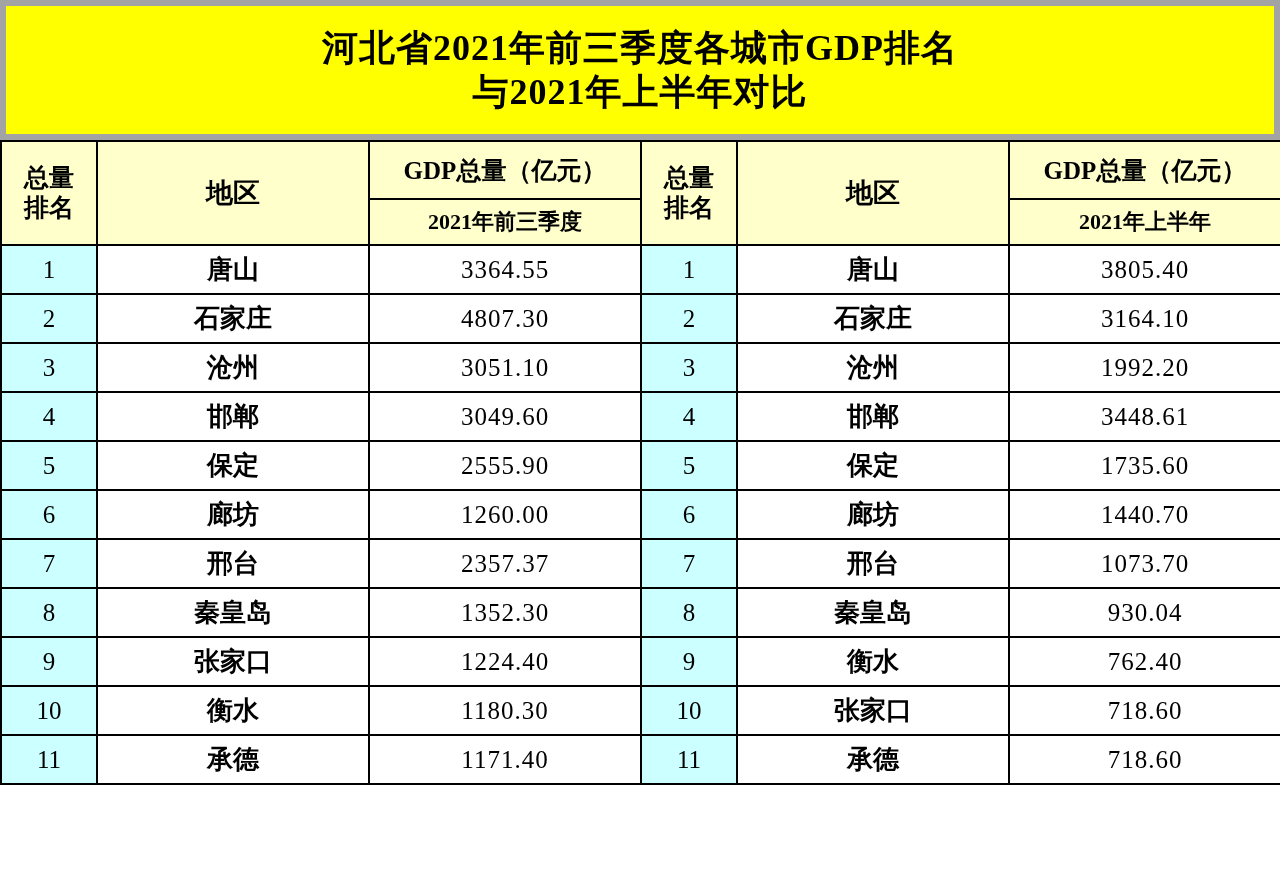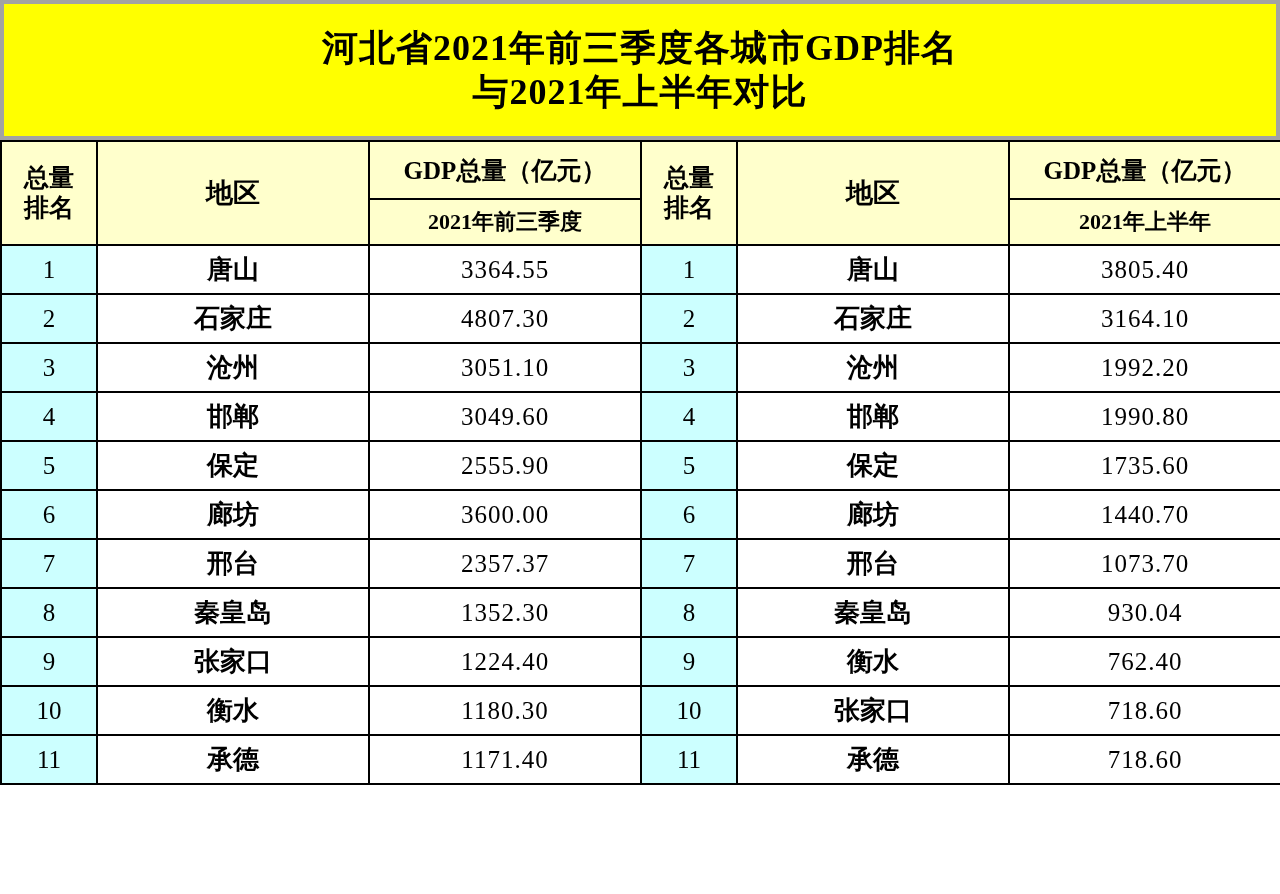--- a/index.html
+++ b/index.html
@@ -17,21 +17,21 @@
     width: 1280px;
     height: 894px;
     box-sizing: border-box;
     display: flex;
     flex-direction: column;
   }
 
   
   .title-bar {
     background: #ffff00;
-    border: 4px solid #a3a3a3;
+    border: 6px solid #a3a3a3;
     box-sizing: border-box;
     height: 140px;
     display: flex;
     align-items: center;
     justify-content: center;
     flex-direction: column;
     text-align: center;
   }
   .title-line {
     font-weight: bold;
@@ -201,34 +201,34 @@
           <td class="rank-cell">3</td>
           <td class="area-cell">沧州</td>
           <td class="val-cell">1992.20</td>
         </tr>
         <tr>
           <td class="rank-cell">4</td>
           <td class="area-cell">邯郸</td>
           <td class="val-cell">3049.60</td>
           <td class="rank-cell">4</td>
           <td class="area-cell">邯郸</td>
-          <td class="val-cell">1990.80</td>
+          <td class="val-cell">3448.61</td>
         </tr>
         <tr>
           <td class="rank-cell">5</td>
           <td class="area-cell">保定</td>
           <td class="val-cell">2555.90</td>
           <td class="rank-cell">5</td>
           <td class="area-cell">保定</td>
           <td class="val-cell">1735.60</td>
         </tr>
         <tr>
           <td class="rank-cell">6</td>
           <td class="area-cell">廊坊</td>
-          <td class="val-cell">3600.00</td>
+          <td class="val-cell">1260.00</td>
           <td class="rank-cell">6</td>
           <td class="area-cell">廊坊</td>
           <td class="val-cell">1440.70</td>
         </tr>
         <tr>
           <td class="rank-cell">7</td>
           <td class="area-cell">邢台</td>
           <td class="val-cell">2357.37</td>
           <td class="rank-cell">7</td>
           <td class="area-cell">邢台</td>

